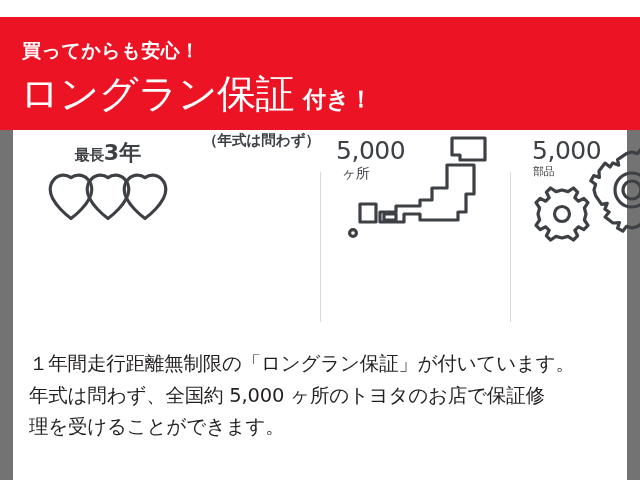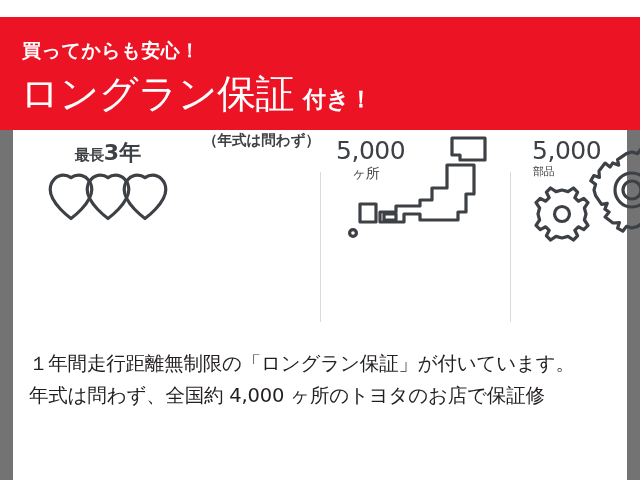--- a/index.html
+++ b/index.html
@@ -163,21 +163,21 @@
   }
   .c2-num {
     position: absolute;
     left: 16px;
     top: 8px;
     font-size: 25px;
     letter-spacing: -0.5px;
   }
   .c2-sub {
     position: absolute;
-    left: 32px;
+    left: 22px;
     top: 36px;
     font-size: 14px;
     letter-spacing: -0.5px;
   }
   .c2-map {
     position: absolute;
     left: 14px;
     top: 2px;
   }
 
@@ -319,17 +319,18 @@
             <div class="num-label c3-num">5,000</div>
             <div class="num-label c3-sub">部品</div>
           </div>
         </div>
       </div>
 
     </div>
 
     <div class="body-text">
       <p>１年間走行距離無制限の「ロングラン保証」が付いています。</p>
-      <p>年式は問わず、全国約 4,000 ヶ所のトヨタのお店で保証修</p>
+      <p>年式は問わず、全国約 5,000 ヶ所のトヨタのお店で保証修</p>
+      <p>理を受けることができます。</p>
     </div>
 
   </div>
 </div>
 
 </body></html>

